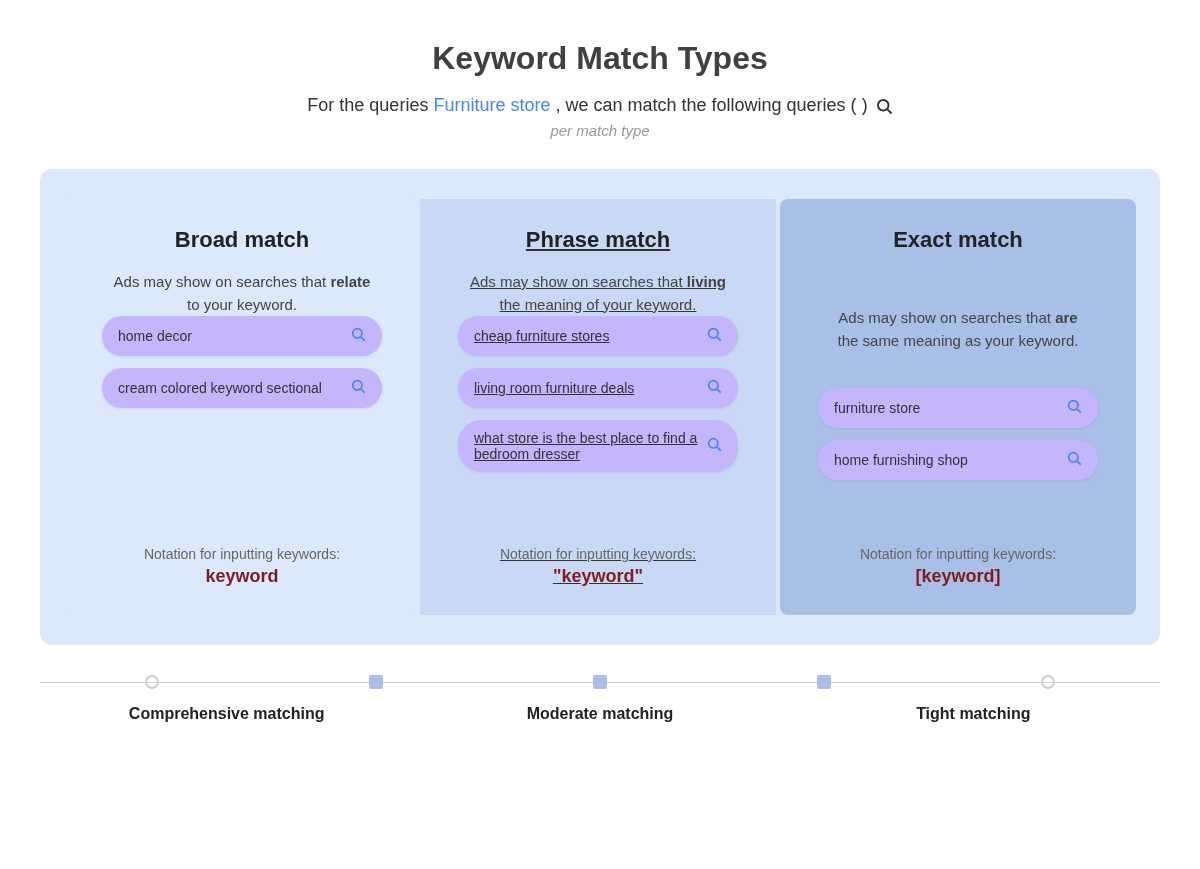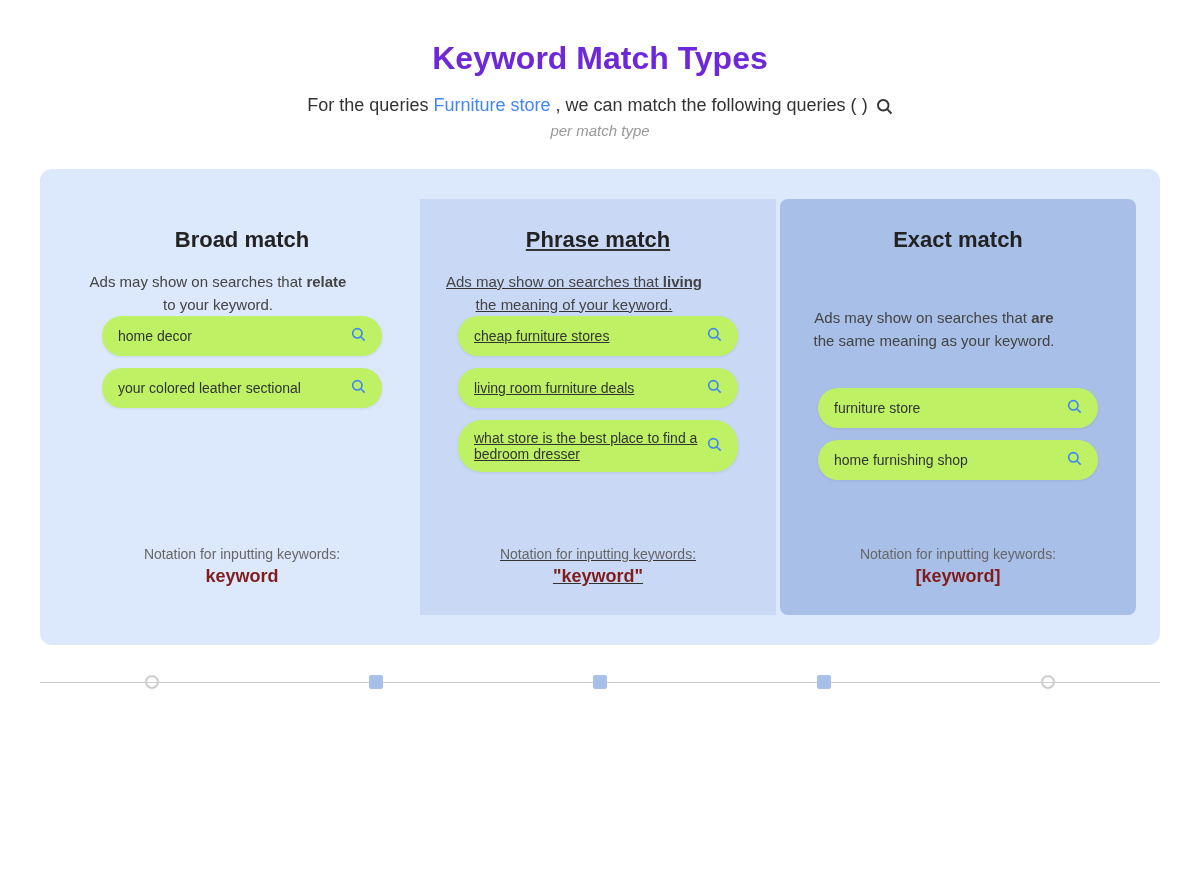--- a/index.html
+++ b/index.html
@@ -11,21 +11,21 @@
       min-height: 869px;
       display: flex;
       flex-direction: column;
       align-items: center;
       padding: 40px 40px 30px;
     }
 
     .page-title {
       font-size: 32px;
       font-weight: 700;
-      color: #6d28d9;
+      color: #404040;
       margin-bottom: 18px;
       text-align: center;
     }
 
     .subtitle {
       font-size: 18px;
       color: #333;
       text-align: center;
       margin-bottom: 6px;
     }
@@ -58,20 +58,21 @@
       padding: 30px 24px 30px;
       display: flex;
       gap: 0;
       margin-bottom: 30px;
     }
 
     .match-column {
       flex: 1;
       display: flex;
       flex-direction: column;
+      align-items: center;
       padding: 28px 24px 28px;
       border-radius: 8px;
     }
 
     .match-column.broad {
       background: #dce8fb;
     }
 
     .match-column.phrase {
       background: #c8d8f5;
@@ -110,21 +111,21 @@
       display: flex;
       flex-direction: column;
       gap: 12px;
       width: 100%;
       align-items: center;
       margin-bottom: auto;
       flex: 1;
     }
 
     .search-pill {
-      background: #bef264;
+      background: #c4b5fd;
       border-radius: 24px;
       padding: 10px 16px;
       display: flex;
       align-items: center;
       justify-content: space-between;
       width: 100%;
       max-width: 280px;
       box-shadow: 0 1px 3px rgba(0,0,0,0.08);
     }
 
@@ -265,21 +266,21 @@
       <div class="search-pill">
         <span class="pill-text">home decor</span>
         <span class="pill-icon">
           <svg width="16" height="16" viewBox="0 0 24 24" fill="none" stroke="#4285f4" stroke-width="2.5">
               <circle cx="11" cy="11" r="7"></circle>
               <line x1="16.5" y1="16.5" x2="22" y2="22"></line>
             </svg>
         </span>
       </div>
       <div class="search-pill">
-        <span class="pill-text">your colored leather sectional</span>
+        <span class="pill-text">cream colored keyword sectional</span>
         <span class="pill-icon">
           <svg width="16" height="16" viewBox="0 0 24 24" fill="none" stroke="#4285f4" stroke-width="2.5">
               <circle cx="11" cy="11" r="7"></circle>
               <line x1="16.5" y1="16.5" x2="22" y2="22"></line>
             </svg>
         </span>
       </div>
     </div>
     <div class="notation-area">
       <div class="notation-label">Notation for inputting keywords:</div>
@@ -374,13 +375,18 @@
         <div class="timeline-node" style="background:#a8bfe8;"></div>
       </div>
       <div class="timeline-node-wrap">
         <div class="timeline-node" style="background:#a8bfe8;"></div>
       </div>
       <div class="timeline-node-wrap">
         <div class="timeline-node circle"></div>
       </div>
     </div>
   </div>
+  <div class="timeline-labels">
+    <div class="timeline-label">Comprehensive matching</div>
+    <div class="timeline-label">Moderate matching</div>
+    <div class="timeline-label">Tight matching</div>
+  </div>
 </div>
 
 </body></html>

